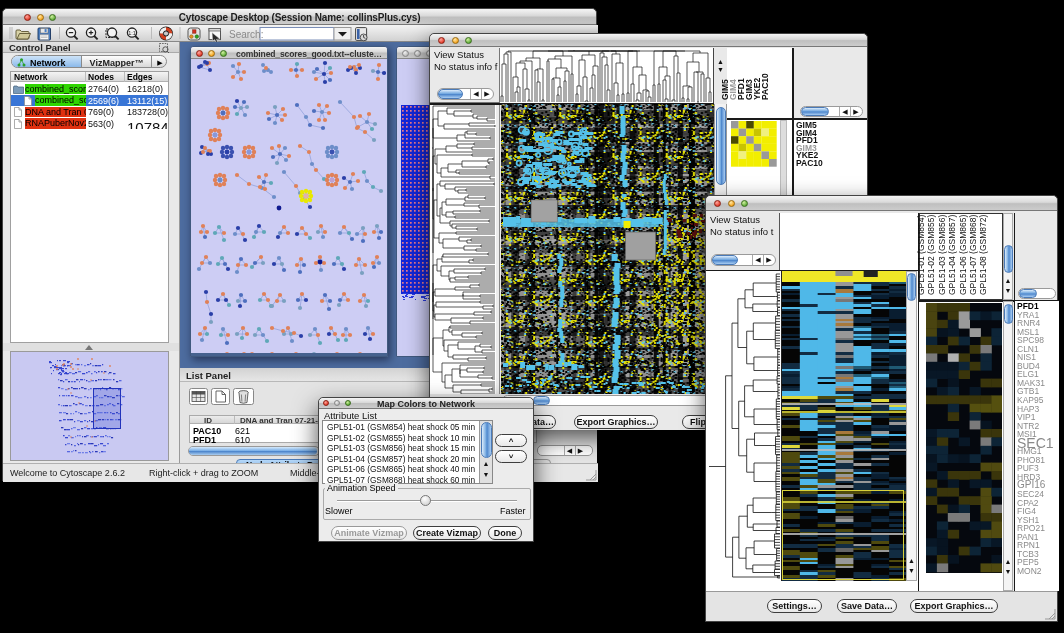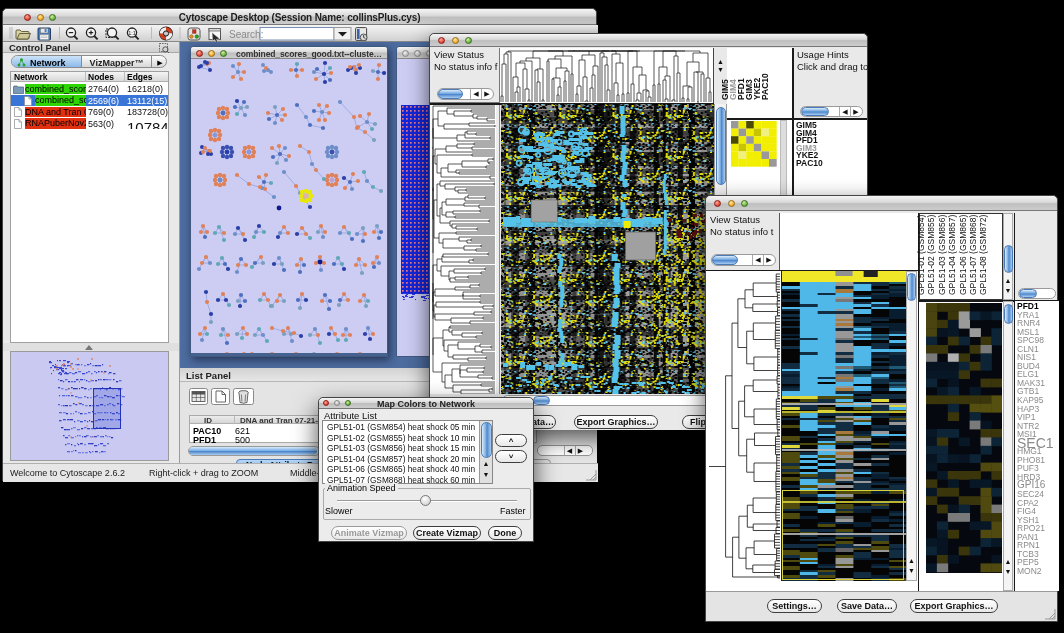--- a/index.html
+++ b/index.html
@@ -1274,21 +1274,21 @@
       </svg>
       <div class="ab" style="left:9px;top:47px;width:348px;height:28px;background:#fff;border:1px solid #aaa">
         <div class="ab" style="left:0;top:0;width:100%;height:8px;background:linear-gradient(#ececec,#d6d6d6);border-bottom:1px solid #b0b0b0">
           <span class="ab" style="left:14px;top:-0.5px;font-size:8px;font-weight:bold;color:#333">ID</span>
           <span class="ab" style="left:50px;top:-0.5px;font-size:8px;font-weight:bold;color:#333">DNA and Tran 07-21-06b</span>
           <span class="ab" style="left:44px;top:0;width:1px;height:8px;background:#bbb"></span>
         </div>
         <div class="ab" style="left:3px;top:9.5px;font-size:9px;font-weight:bold">PAC10</div>
         <div class="ab" style="left:45px;top:9.5px;font-size:9px">621</div>
         <div class="ab" style="left:3px;top:18.5px;font-size:9px;font-weight:bold">PFD1</div>
-        <div class="ab" style="left:45px;top:18.5px;font-size:9px">500</div>
+        <div class="ab" style="left:45px;top:18.5px;font-size:9px">610</div>
       </div>
       <div class="ab" style="left:8px;top:78px;width:132px;height:10px;border:1px solid #999;border-radius:5px;background:#ddd"></div>
       <div class="ab" style="left:9px;top:79px;width:128px;height:8px;border-radius:4px;background:linear-gradient(#d6eafc,#7db1e8 45%,#4d86cc 55%,#aacdf0)"></div>
       <div class="ab" style="left:357px;top:77px;width:56px;height:11px;background:#fff;border:1px solid #999;border-radius:5px 5px 5px 5px"></div>
       <div class="arr" style="left:384px;top:78px;width:10px;height:9px;border-left:1px solid #aaa">◀</div>
       <div class="arr" style="left:395px;top:78px;width:10px;height:9px;border-left:1px solid #aaa">▶</div>
       <div class="ab" style="left:56px;top:91px;width:88px;height:12px;background:linear-gradient(#b5d7f7,#7fb2e8);border:1px solid #4a7ab8;border-radius:4px;font-size:8.5px;font-weight:bold;text-align:left;padding-left:9px;overflow:hidden;white-space:nowrap">Node Attribute Browser</div>
       <div class="ab" style="left:265px;top:91px;width:106px;height:12px;background:#e2e2e2;border:1px solid #999;border-radius:4px;font-size:8.5px;text-align:center;overflow:hidden;white-space:nowrap">Edge Attribute Browser</div>
     </div>
     <div class="ab" style="left:0;top:454px;width:595px;height:19px;background:#e7e7e7;border-top:1px solid #b0b0b0">
@@ -2001,24 +2001,20 @@
     <div class="rot" style="left:300px;top:56px;color:#111;font-weight:bold">GIM5</div>
     <div class="rot" style="left:308px;top:56px;color:#999;font-weight:bold">GIM4</div>
     <div class="rot" style="left:316px;top:56px;color:#111;font-weight:bold">PFD1</div>
     <div class="rot" style="left:324px;top:56px;color:#111;font-weight:bold">GIM3</div>
     <div class="rot" style="left:332px;top:56px;color:#111;font-weight:bold">YKE2</div>
     <div class="rot" style="left:340px;top:56px;color:#111;font-weight:bold">PAC10</div>
     <div class="ab" style="left:297px;top:85.5px;width:65px;height:274px;background:#fff"></div>
     <div class="ab" style="left:350px;top:85.5px;width:7px;height:274px;background:#ddd;border:1px solid #bbb"></div>
     <div class="vline" style="left:362px;top:14px;width:2px;height:361px"></div>
     <div class="hline" style="left:297px;top:84px;width:140px;height:1.5px"></div>
-    <div class="panel" style="left:364px;top:14px;width:73px;height:70px">
-      <div class="t9" style="left:3px;top:1px">Usage Hints</div>
-      <div class="t9" style="left:3px;top:13px">Click and drag to</div>
-    </div>
     <div class="sbt" style="left:370px;top:72px;width:63px;height:11px"></div>
     <div class="ab" style="left:371px;top:73px;width:28px;height:9px;border-radius:4.5px;background:linear-gradient(#dcecfb,#74a9e0 45%,#4d86cc 55%,#a9cdf2);border:0.5px solid #4a7ab8"></div>
     <div class="arr" style="left:409px;top:73px;width:11px;height:9px;border-left:1px solid #aaa;line-height:9px">◀</div>
     <div class="arr" style="left:420px;top:73px;width:11px;height:9px;border-left:1px solid #aaa;line-height:9px">▶</div>
     <div class="ab" style="left:364px;top:85.5px;width:73px;height:274px;background:#fff"></div>
     <svg class="ab" style="left:301px;top:87px" width="46" height="46" viewBox="0 0 46 46">
       <rect x="0.0" y="0.0" width="7.7" height="7.7" fill="#999"></rect>
       <rect x="7.6" y="0.0" width="7.7" height="7.7" fill="#f2ee00"></rect>
       <rect x="15.2" y="0.0" width="7.7" height="7.7" fill="#4a4a00"></rect>
       <rect x="22.8" y="0.0" width="7.7" height="7.7" fill="#f2ee00"></rect>

